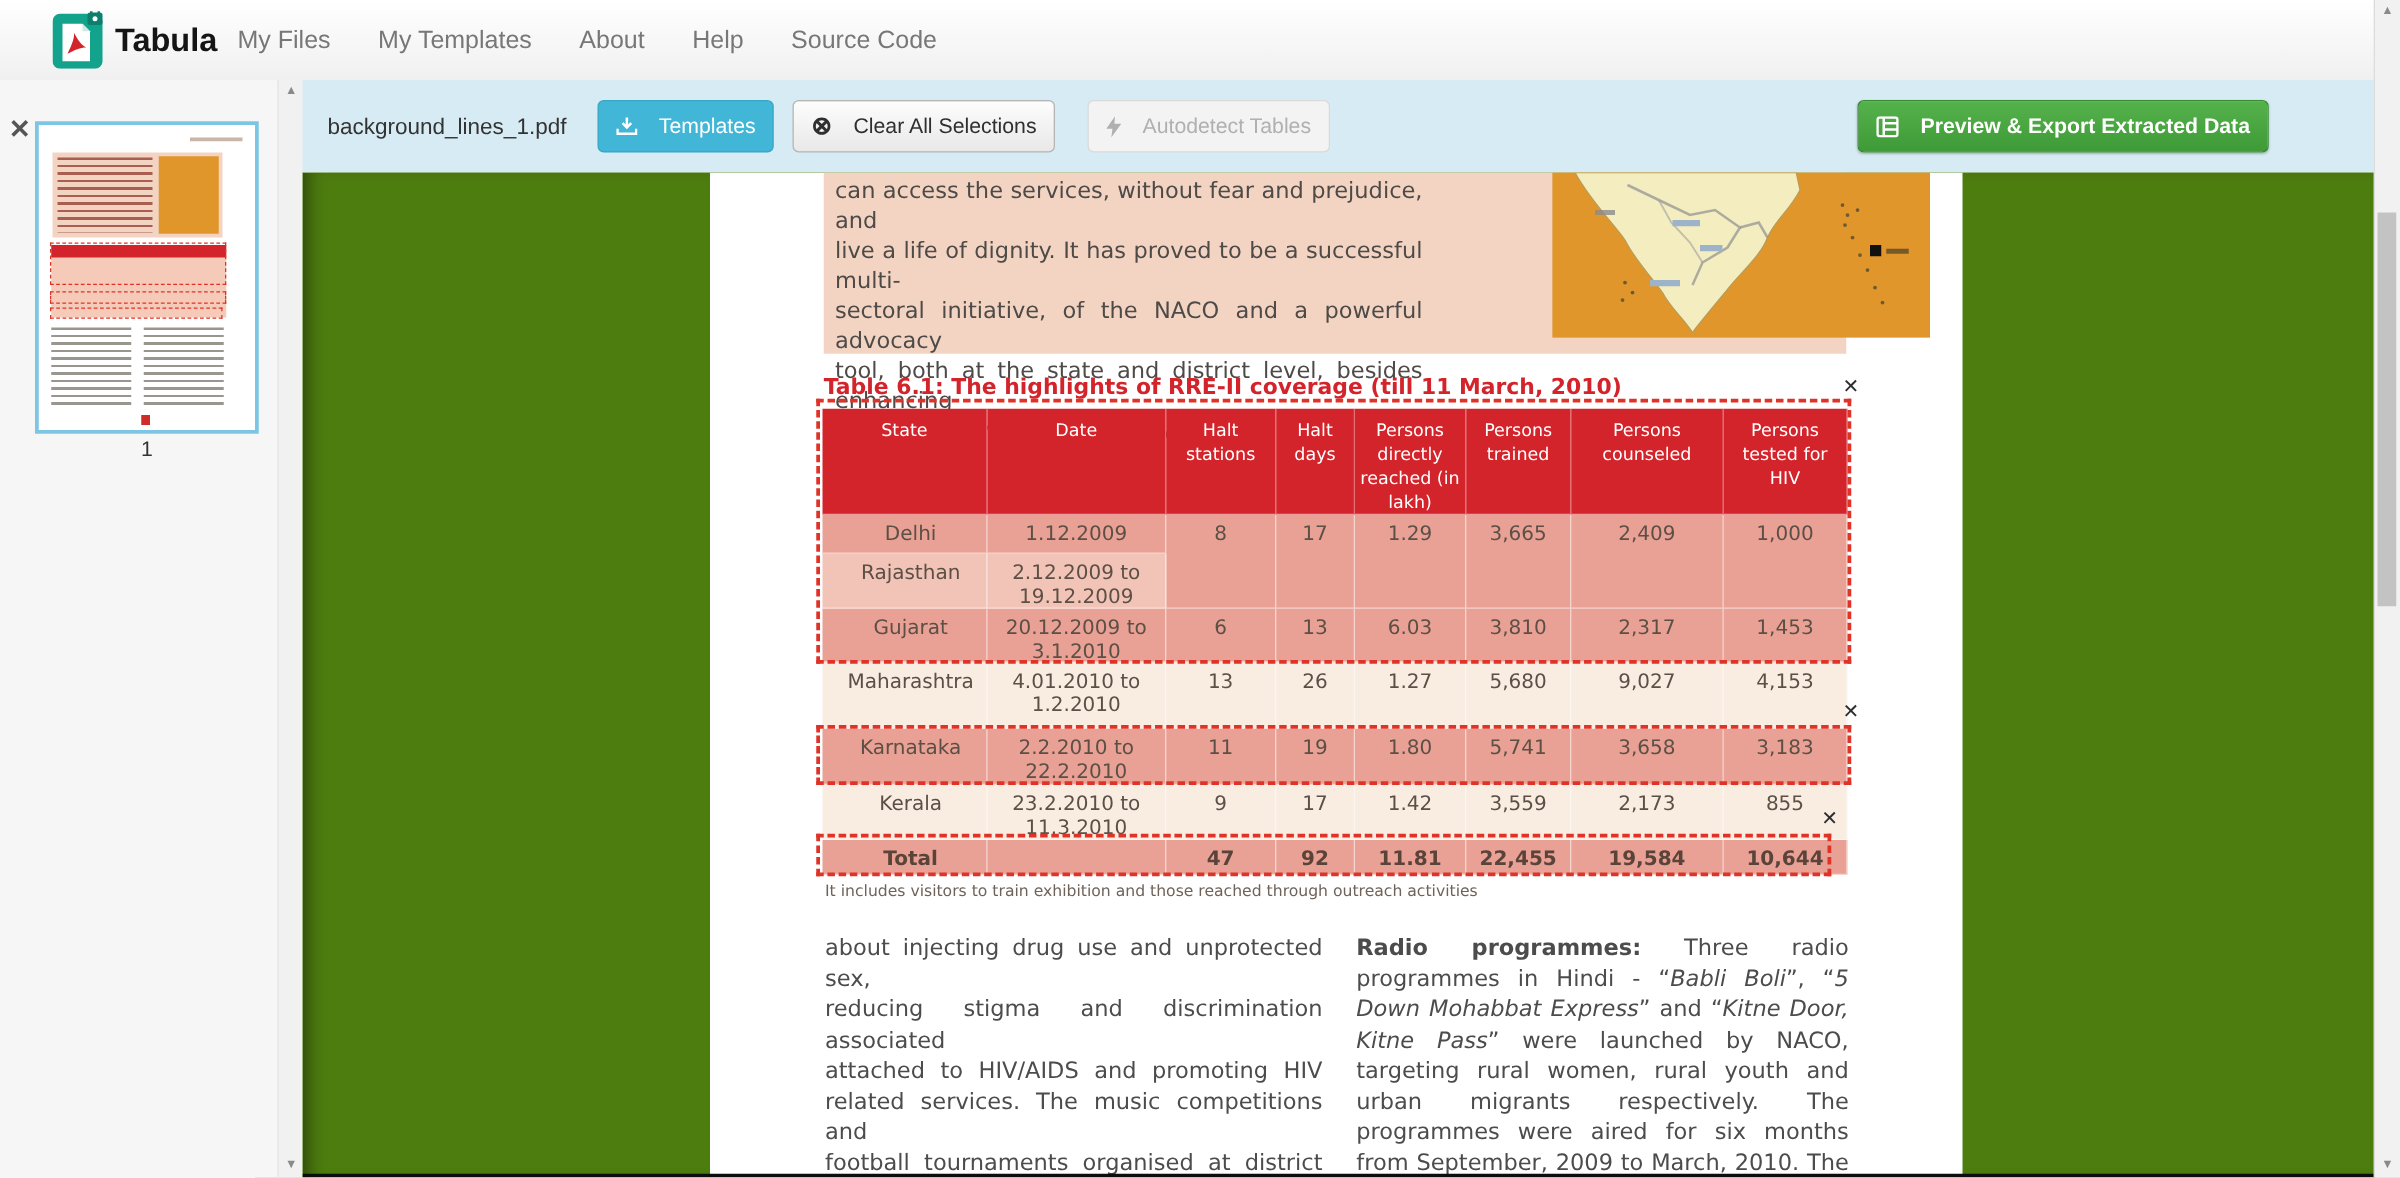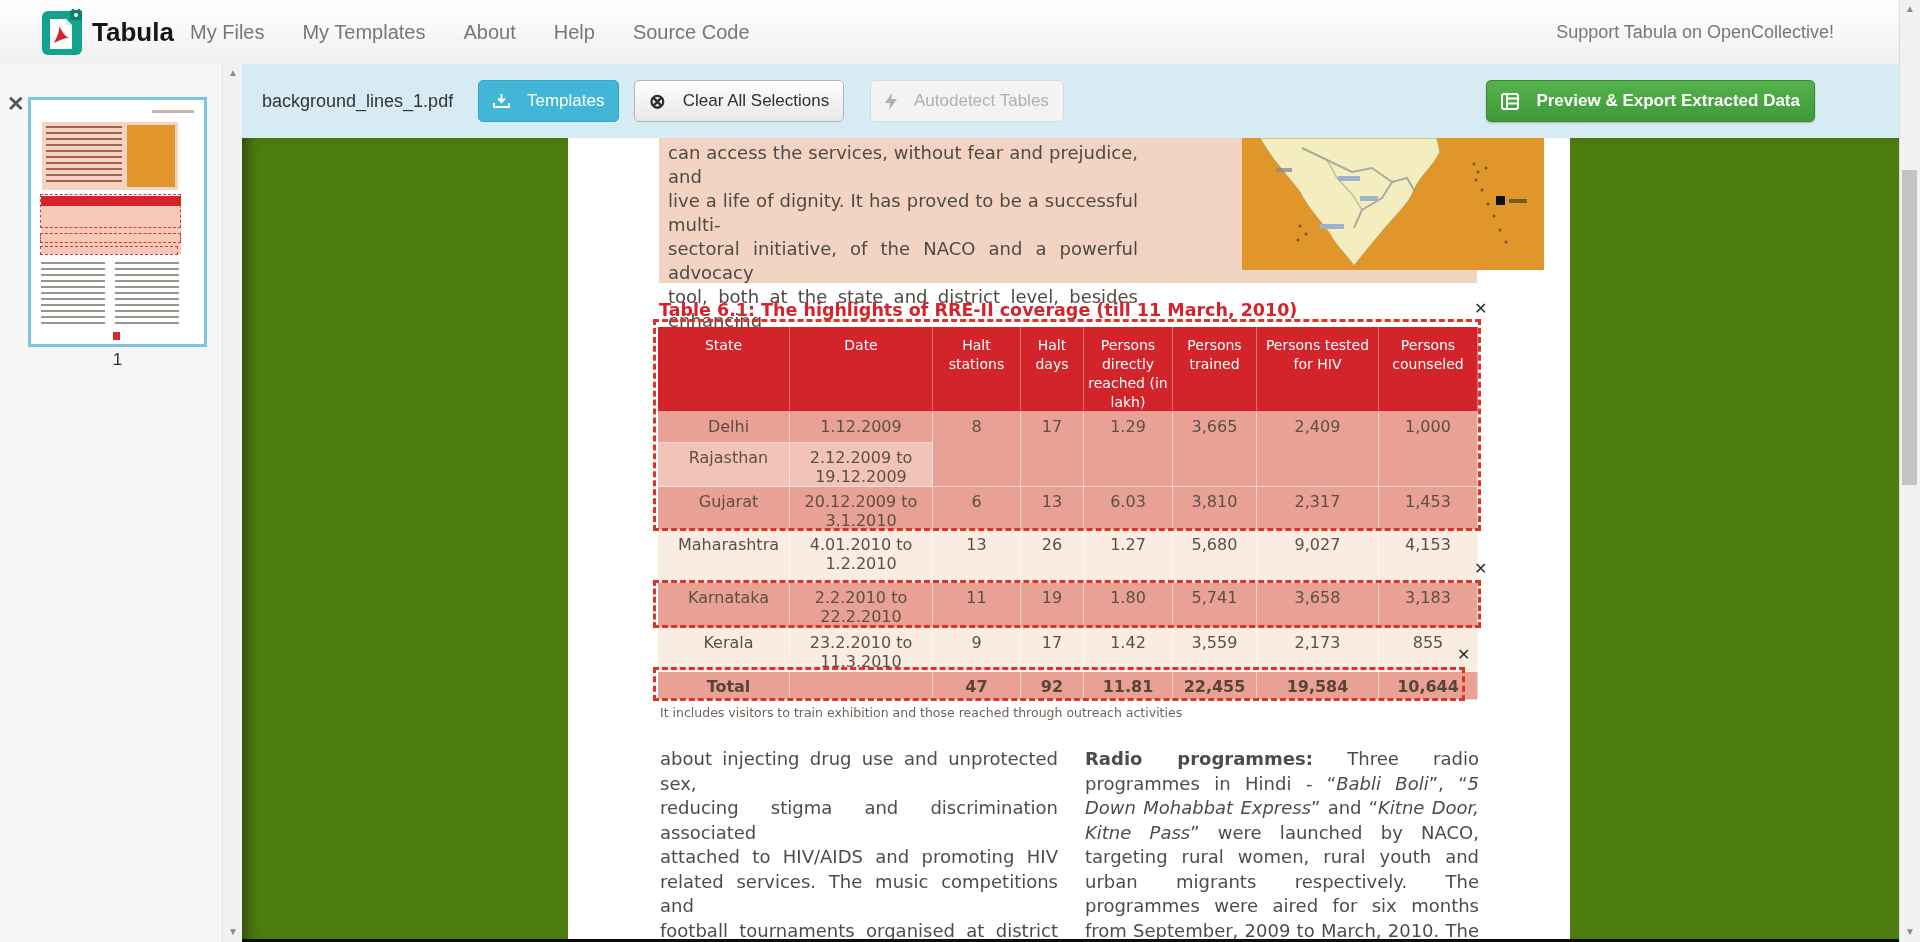--- a/index.html
+++ b/index.html
@@ -109,21 +109,20 @@
       <circle cx="34" cy="6" r="2" fill="#ffffff"></circle>
     </svg>
     <div class="abs brand">Tabula</div>
     <div class="abs navitems">
         <div class="navitem">My Files</div>
         <div class="navitem">My Templates</div>
         <div class="navitem">About</div>
         <div class="navitem">Help</div>
         <div class="navitem">Source Code</div>
       </div>
-    <div class="abs support">Support Tabula on OpenCollective!</div>
   </div>
 
   <div class="abs sidebar">
     <div class="abs thumb-close">✕</div>
     <div class="abs thumb">
       <div class="abs m-header"></div>
       <div class="abs m-peach">
         <div class="abs m-text"></div>
         <div class="abs m-map"></div>
       </div>
@@ -221,22 +220,22 @@
 
         <div class="abs tbl-title">Table 6.1: The highlights of RRE-II coverage (till 11 March, 2010)</div>
 
         <div class="abs rre" id="rre-table">
             <div class="c th">State</div>
             <div class="c th">Date</div>
             <div class="c th">Halt stations</div>
             <div class="c th">Halt days</div>
             <div class="c th">Persons directly reached (in lakh)</div>
             <div class="c th">Persons trained</div>
+            <div class="c th">Persons counseled</div>
             <div class="c th">Persons tested for HIV</div>
-            <div class="c th">Persons counseled</div>
             <div class="c st bg-a">Delhi</div>
             <div class="c dt bg-a">1.12.2009</div>
             <div class="c num bg-a" style="grid-row: span 2;">8</div>
             <div class="c num bg-a" style="grid-row: span 2;">17</div>
             <div class="c num bg-a" style="grid-row: span 2;">1.29</div>
             <div class="c num bg-a" style="grid-row: span 2;">3,665</div>
             <div class="c num bg-a" style="grid-row: span 2;">2,409</div>
             <div class="c num bg-a" style="grid-row: span 2;">1,000</div>
             <div class="c st bg-b">Rajasthan</div>
             <div class="c dt bg-b">2.12.2009 to 19.12.2009</div>

